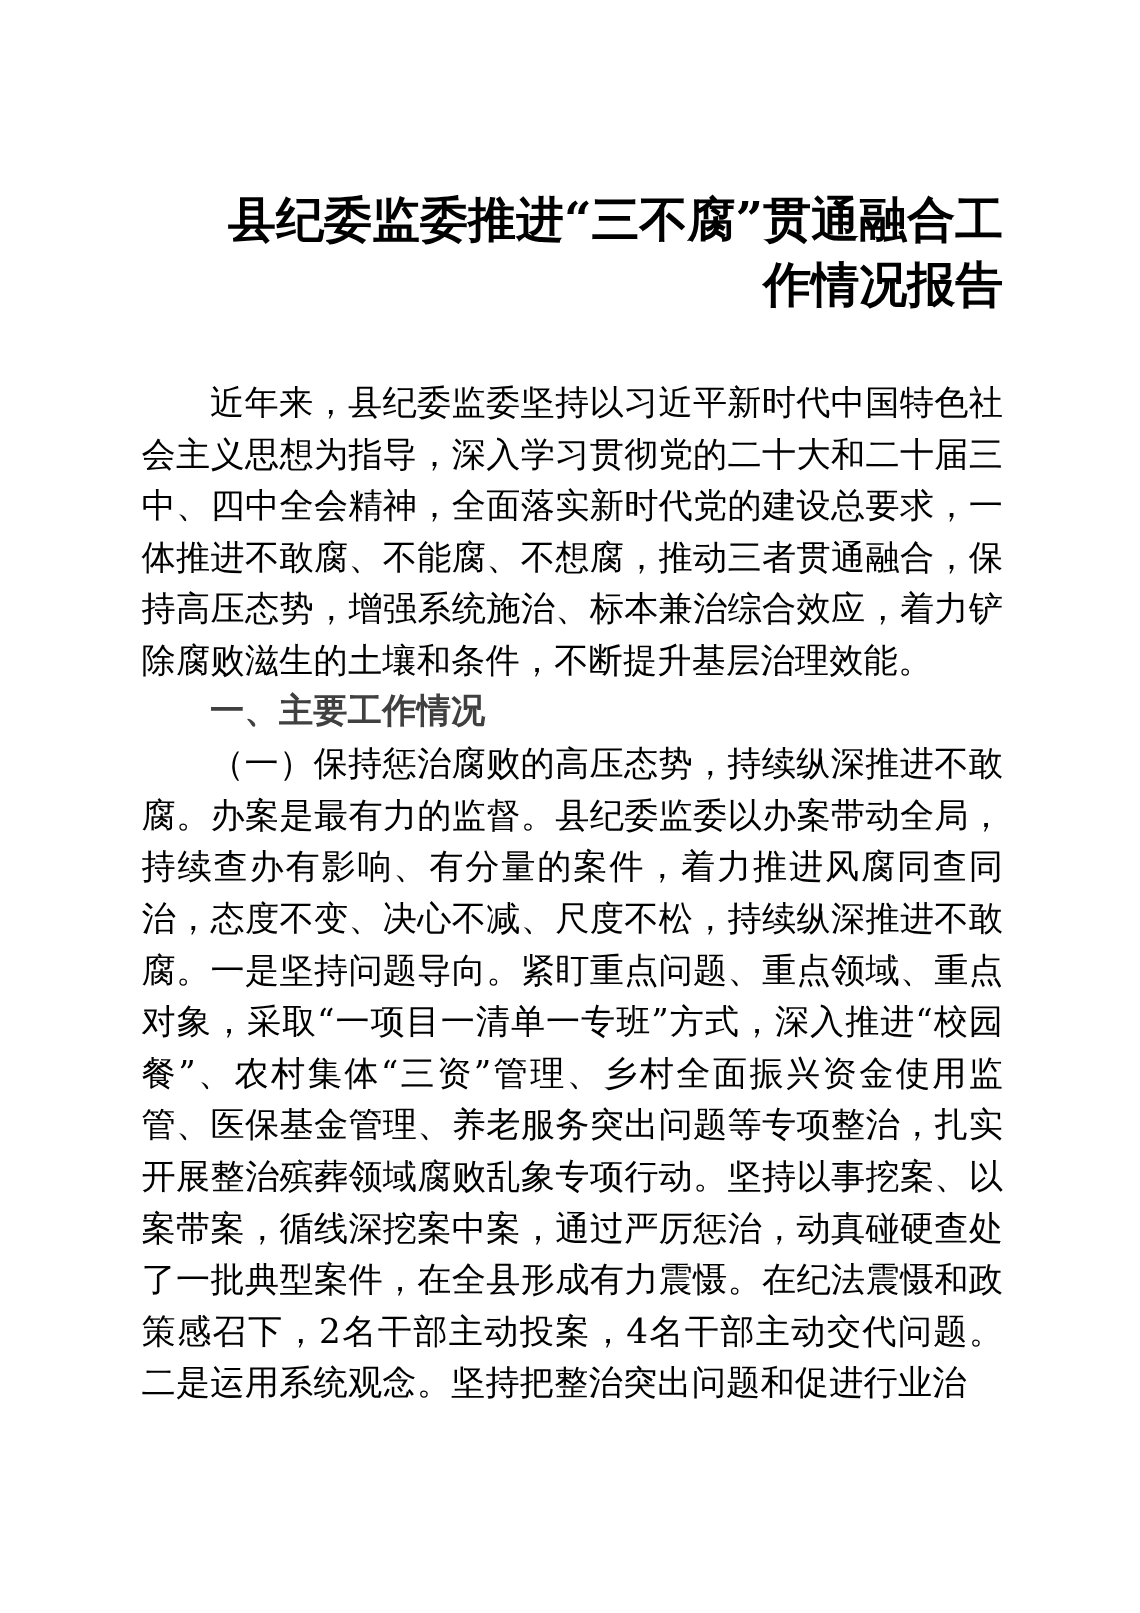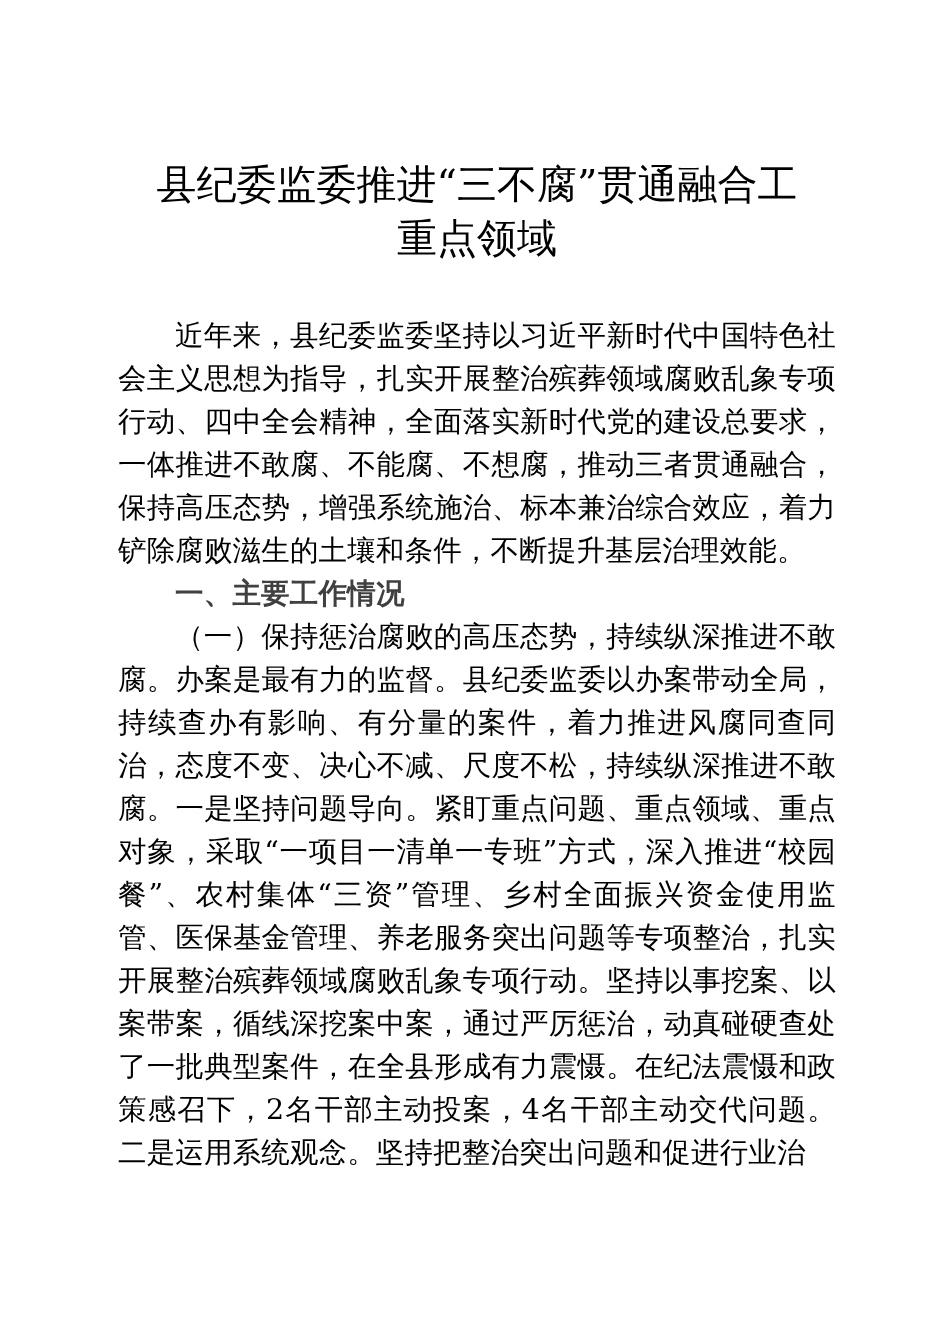--- a/index.html
+++ b/index.html
@@ -28,23 +28,23 @@
     position: absolute;
     left: 118px;
     top: 0;
     width: 718px;
   }
 
   
   .doc-title {
     margin: 0;
     padding: 0;
-    text-align: center;
+    text-align: right;
     font-family: "DejaVu Serif", "Liberation Serif", serif;
-    font-weight: 400;
+    font-weight: 700;
     font-size: 40px;
     line-height: 54px;
     letter-spacing: 0px;
     color: #000000;
     padding-top: 157px;
     text-rendering: optimizeLegibility;
   }
 
   
   .body-block {
@@ -78,26 +78,26 @@
   }
 </style>
 </head>
 <body>
 
 <div class="page">
   <div class="content">
 
     <h1 class="doc-title">
       <span>县纪委监委推进“三不腐”贯通融合工</span><br>
-      <span>重点领域</span>
+      <span>作情况报告</span>
     </h1>
 
     <div class="body-block">
 
-      <p class="para">近年来，县纪委监委坚持以习近平新时代中国特色社会主义思想为指导，扎实开展整治殡葬领域腐败乱象专项行动、四中全会精神，全面落实新时代党的建设总要求，一体推进不敢腐、不能腐、不想腐，推动三者贯通融合，保持高压态势，增强系统施治、标本兼治综合效应，着力铲除腐败滋生的土壤和条件，不断提升基层治理效能。</p>
+      <p class="para">近年来，县纪委监委坚持以习近平新时代中国特色社会主义思想为指导，深入学习贯彻党的二十大和二十届三中、四中全会精神，全面落实新时代党的建设总要求，一体推进不敢腐、不能腐、不想腐，推动三者贯通融合，保持高压态势，增强系统施治、标本兼治综合效应，着力铲除腐败滋生的土壤和条件，不断提升基层治理效能。</p>
 
       <h2 class="section-heading">一、主要工作情况</h2>
 
       <p class="para">（一）保持惩治腐败的高压态势，持续纵深推进不敢腐。办案是最有力的监督。县纪委监委以办案带动全局，持续查办有影响、有分量的案件，着力推进风腐同查同治，态度不变、决心不减、尺度不松，持续纵深推进不敢腐。一是坚持问题导向。紧盯重点问题、重点领域、重点对象，采取“一项目一清单一专班”方式，深入推进“校园餐”、农村集体“三资”管理、乡村全面振兴资金使用监管、医保基金管理、养老服务突出问题等专项整治，扎实开展整治殡葬领域腐败乱象专项行动。坚持以事挖案、以案带案，循线深挖案中案，通过严厉惩治，动真碰硬查处了一批典型案件，在全县形成有力震慑。在纪法震慑和政策感召下，2名干部主动投案，4名干部主动交代问题。二是运用系统观念。坚持把整治突出问题和促进行业治</p>
 
     </div>
 
   </div>
 </div>
 

